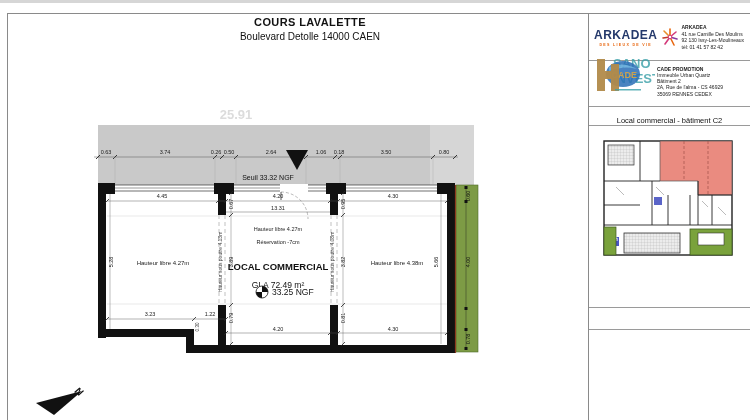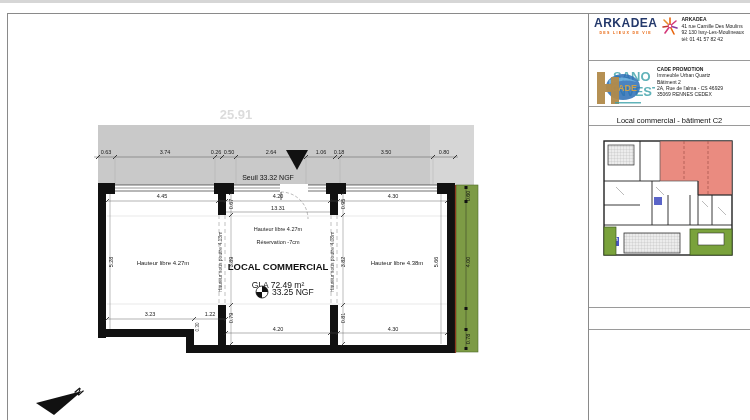--- a/index.html
+++ b/index.html
@@ -8,27 +8,27 @@
   .topstrip{position:absolute;left:0;top:0;width:750px;height:3px;background:#d6d6d6;}
   .frame-top{position:absolute;left:7px;top:13px;width:743px;height:0;border-top:1px solid #8a8a8a;}
   .frame-left{position:absolute;left:7px;top:13px;width:0;height:407px;border-left:1px solid #8a8a8a;}
   .panel-divider{position:absolute;left:588px;top:13px;width:0;height:407px;border-left:1px solid #8a8a8a;}
   .hline{position:absolute;left:589px;width:161px;height:0;border-top:1px solid #9a9a9a;}
   .title-block{position:absolute;left:80px;top:16px;width:460px;text-align:center;}
   .title-main{font-size:11px;font-weight:bold;letter-spacing:.4px;}
   .title-sub{font-size:10px;margin-top:3px;}
   
   .box{position:absolute;left:589px;width:161px;box-sizing:border-box;}
-  .arkadea-box{top:14px;height:46px;display:flex;align-items:flex-start;padding:2px 2px 2px 5px;gap:3px;}
+  .arkadea-box{top:14px;height:46px;display:flex;align-items:center;padding:2px 2px 2px 5px;gap:3px;}
   .arkadea-left{display:flex;flex-direction:column;align-items:center;}
   .arkadea-word{font-size:12px;font-weight:bold;color:#24396b;letter-spacing:.5px;}
   .arkadea-tag{font-size:3.6px;color:#e8650d;letter-spacing:1.3px;margin-top:1px;font-weight:bold;}
   .arkadea-addr{font-size:5px;line-height:6.5px;color:#222;}
   .arkadea-addr .b{font-weight:bold;}
-  .cade-box{top:65px;height:46px;display:flex;align-items:flex-start;padding:1px 2px;gap:2px;}
+  .cade-box{top:52px;height:46px;display:flex;align-items:flex-end;padding:1px 2px;gap:2px;}
   .cade-addr{font-size:5px;line-height:6.3px;color:#222;}
   .cade-addr .b{font-weight:bold;}
   .label-box{top:106px;height:19px;display:flex;align-items:flex-end;justify-content:center;
              font-size:7.5px;color:#111;}
   .keyplan-box{top:125px;height:182px;display:flex;align-items:flex-start;justify-content:center;padding-top:12px;}
   svg text{font-family:"Liberation Sans","DejaVu Sans",sans-serif;}
 </style>
 </head>
 <body>
 
@@ -37,20 +37,24 @@
   <div class="topstrip"></div>
   <div class="frame-top"></div>
   <div class="frame-left"></div>
   <div class="panel-divider"></div>
   <div class="hline" style="top:60px"></div>
   <div class="hline" style="top:106px"></div>
   <div class="hline" style="top:125px"></div>
   <div class="hline" style="top:307px"></div>
   <div class="hline" style="top:329px"></div>
 
+  <div class="title-block">
+    <div class="title-main">COURS LAVALETTE</div>
+    <div class="title-sub">Boulevard Detolle 14000 CAEN</div>
+  </div>
 
   <div class="box arkadea-box">
     <div class="arkadea-left">
       <div class="arkadea-word">ARKADEA</div>
       <div class="arkadea-tag">DES LIEUX DE VIE</div>
     </div>
     <svg width="18" height="20" viewBox="0 0 18 20">
       <g stroke-width="1.6" stroke-linecap="round">
         <line x1="9" y1="10" x2="9" y2="2" stroke="#e8650d"></line>
         <line x1="9" y1="10" x2="15" y2="5" stroke="#d43a7a"></line>

